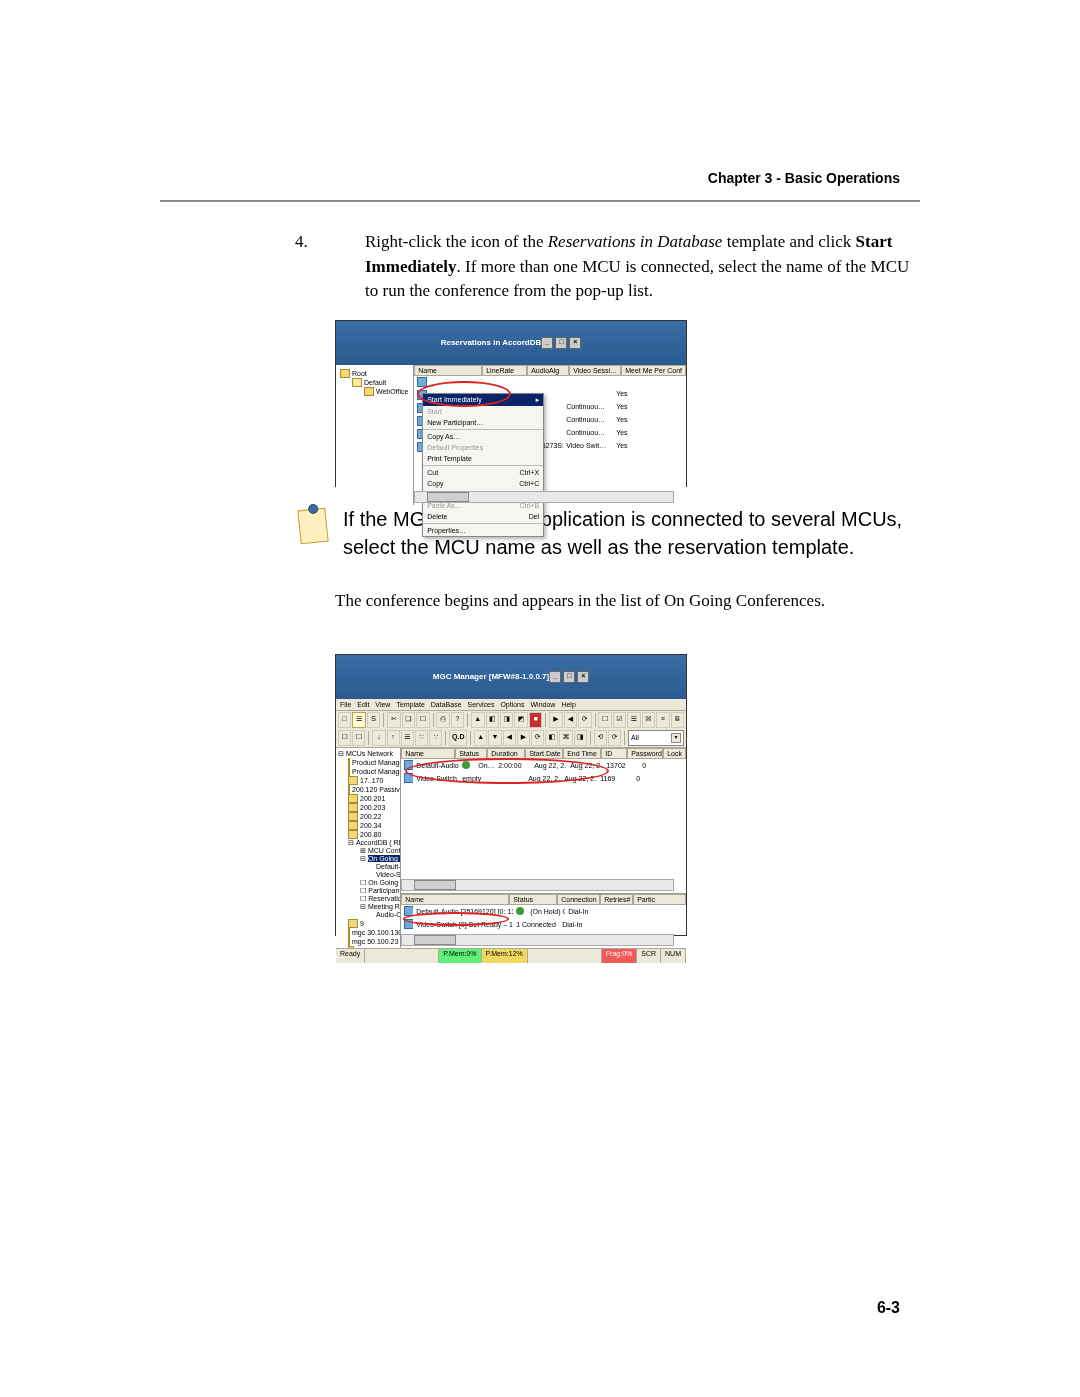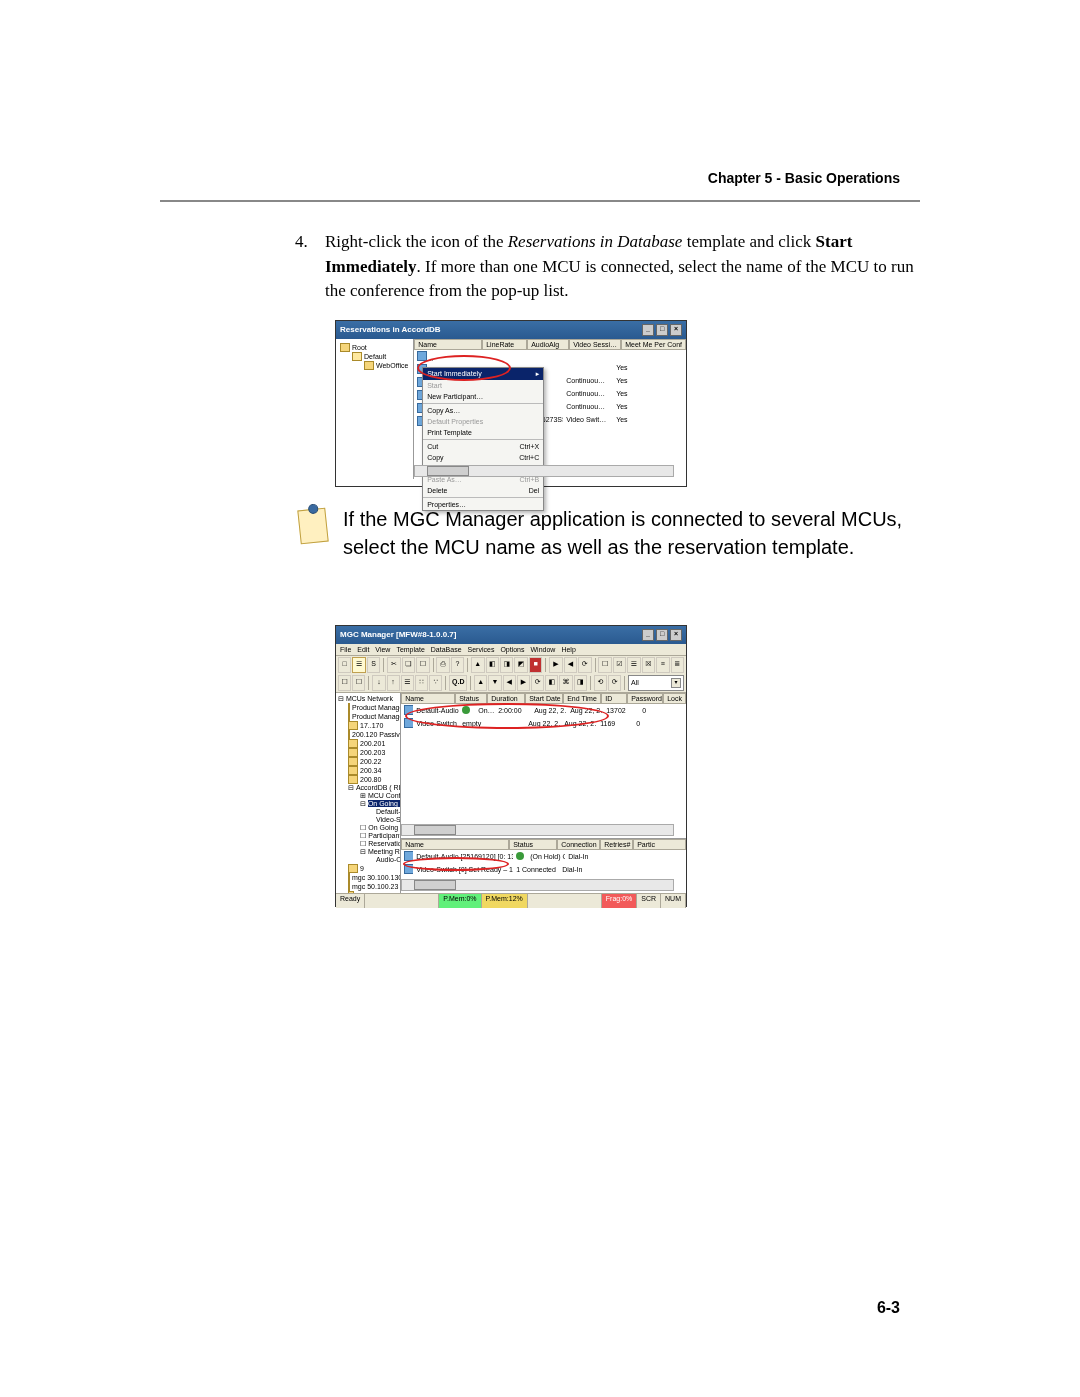--- a/index.html
+++ b/index.html
@@ -2,28 +2,28 @@
 <html><head>
 <meta charset="utf-8">
 <style>
   body{margin:0;background:#fff;font-family:"Times New Roman",serif;font-size:16px;color:#000;}
   .page{width:1080px;height:1397px;position:relative;box-sizing:border-box;padding:160px 120px 0 160px;}
   .header{position:absolute;top:170px;right:180px;font-family:Arial,Helvetica,sans-serif;font-size:14px;font-weight:bold;}
   .rule{position:absolute;top:200px;left:160px;width:760px;border-top:2px solid #888;}
   .content{position:absolute;top:230px;left:295px;width:625px;}
   .step{display:flex;font-size:17px;line-height:1.45;margin-bottom:16px;}
   .step .num{width:30px;flex:0 0 30px;}
-  .step .txt{flex:1;}
+  .step .txt{flex:1;margin-left:40px;}
   .i{font-style:italic;}
   .b{font-weight:bold;}
   .fig{margin:6px 0 18px 40px;}
   .fig1{width:350px;height:165px;}
   .fig2{width:350px;height:280px;margin-top:40px;}
   .win{border:1px solid #333;background:#fff;font-family:Tahoma,Arial,sans-serif;font-size:7px;}
-  .titlebar{background:linear-gradient(#3a6ea5,#2a5a90);color:#fff;padding:3px 4px;display:flex;justify-content:space-between;align-items:center;font-size:8px;font-weight:bold;}
+  .titlebar{background:linear-gradient(#3a6ea5,#2a5a90);color:#fff;padding:16px 4px;display:flex;justify-content:center;align-items:center;font-size:8px;font-weight:bold;}
   .winctrl{display:flex;gap:2px;}
   .winctrl span{width:10px;height:10px;background:#ccc;border:1px solid #666;display:inline-block;font-size:7px;line-height:8px;text-align:center;color:#000;}
   .fig1 .body1{display:flex;height:140px;}
   .tree1{width:115px;border-right:1px solid #999;background:#fff;padding:4px;font-size:7px;}
   .tree1 .troot{display:flex;align-items:center;gap:2px;}
   .tree1 .tfold{margin-left:12px;display:flex;align-items:center;gap:2px;}
   .ficon{width:8px;height:7px;background:#f5d57a;border:1px solid #aa8a2a;display:inline-block;}
   .ficon.o{background:#ffe9a0;}
   .grid1{flex:1;background:#fff;position:relative;}
   .ghead{display:flex;background:#ece9d8;font-size:7px;}
@@ -81,21 +81,21 @@
   .statusicon{display:inline-block;width:8px;height:8px;border-radius:50%;margin-right:2px;}
   .sig{background:#3a9a3a;}
   .sib{background:#3a6ad0;}
 
   .pgnum{position:absolute;bottom:80px;right:180px;font-family:Arial,Helvetica,sans-serif;font-weight:bold;font-size:16px;}
 </style>
 </head>
 <body>
 
 <div class="page">
-  <div class="header">Chapter 5 - Basic Operations</div>
+  <div class="header">Chapter 3 - Basic Operations</div>
   <div class="rule"></div>
 
   <div class="content">
 
     <div class="step">
       <div class="num">4.</div>
       <div class="txt">
         <span>Right-click the icon of the </span><span class="i">Reservations in Database</span><span> template and click </span><span class="b">Start Immediately</span><span>. If more than one MCU is connected, select the name of the MCU to run the conference from the pop-up list.</span>
       </div>
     </div>
@@ -227,20 +227,21 @@
     </div>
 
     <div class="callout">
       <div class="icon">
           <div class="notepin"></div>
         </div>
       <div class="ntxt">If the MGC Manager application is connected to several MCUs, select the MCU name as well as the reservation template.</div>
     </div>
 
     <div style="height:4px"></div>
+    <div class="para" style="padding-left:40px">The conference begins and appears in the list of On Going Conferences.</div>
 
     <div class="fig fig2 win">
       <div class="titlebar">
         <span>MGC Manager [MFW#8-1.0.0.7]</span>
         <span class="winctrl">
           <span>_</span>
           <span>□</span>
           <span>×</span>
         </span>
       </div>

